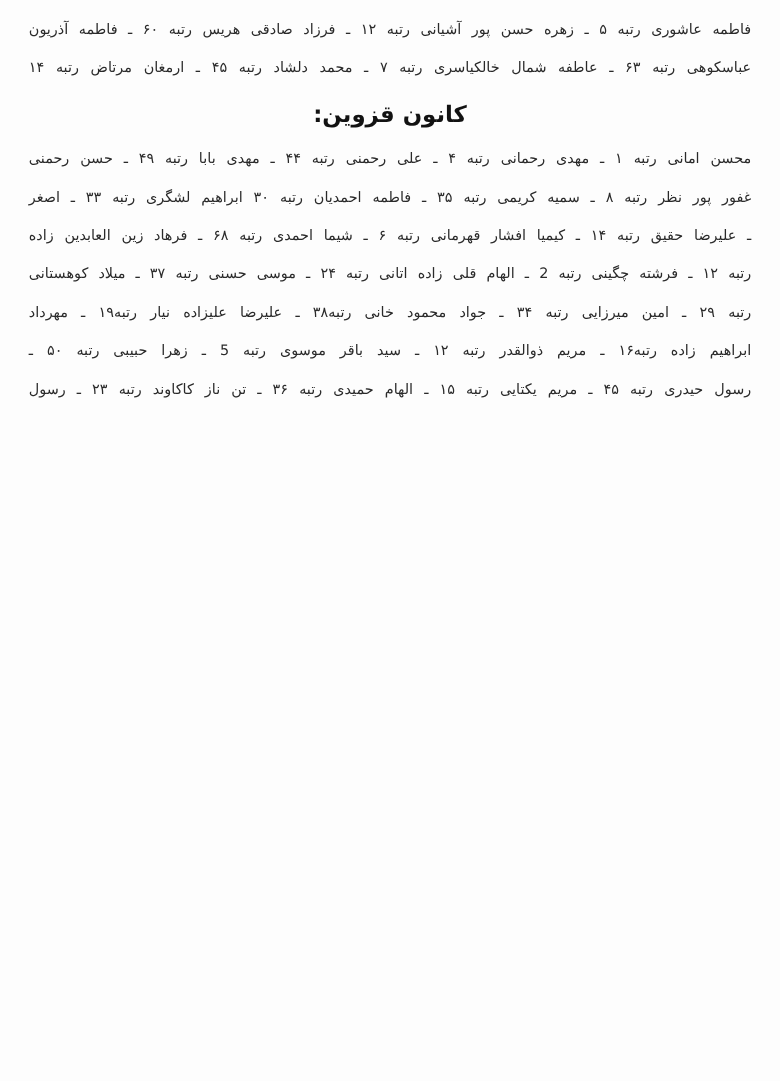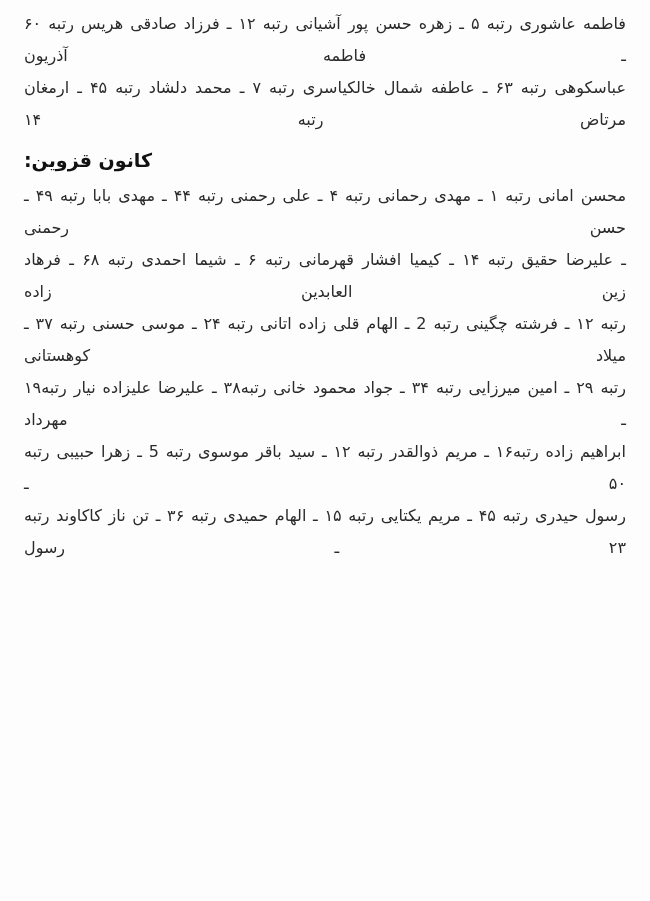--- a/index.html
+++ b/index.html
@@ -13,49 +13,50 @@
     overflow: hidden;
     font-family: "DejaVu Sans", sans-serif;
     color: #2a2a2a;
   }
   .page {
     direction: rtl;
     padding: 8px 24px 0 24px;
   }
   .line {
     margin: 0;
-    font-size: 16px;
+    font-size: 12px;
     line-height: 32px;
     text-align: justify;
     text-align-last: justify;
     word-spacing: 1.5px;
   }
   .heading {
     margin: 9px 0 5px 0;
     font-size: 19px;
     font-weight: bold;
     color: #121212;
     line-height: 30px;
-    text-align: left;
+    text-align: center;
   }
 </style>
 </head>
 <body>
 
 <div class="page">
 
   <section>
     <p class="line">فاطمه عاشوری رتبه ۵ ـ زهره حسن پور آشیانی رتبه ۱۲ ـ فرزاد صادقی هریس رتبه ۶۰ ـ فاطمه آذریون</p>
     <p class="line">عباسکوهی رتبه ۶۳ ـ عاطفه شمال خالکیاسری رتبه ۷ ـ محمد دلشاد رتبه ۴۵ ـ ارمغان مرتاض رتبه ۱۴</p>
   </section>
 
   <h2 class="heading">کانون قزوین:</h2>
 
   <section>
     <p class="line">محسن امانی رتبه ۱ ـ مهدی رحمانی رتبه ۴ ـ علی رحمنی رتبه ۴۴ ـ مهدی بابا رتبه ۴۹ ـ حسن رحمنی</p>
+    <p class="line">غفور پور نظر رتبه ۸ ـ سمیه کریمی رتبه ۳۵ ـ فاطمه احمدیان رتبه ۳۰ ابراهیم لشگری رتبه ۳۳ ـ اصغر</p>
     <p class="line">ـ علیرضا حقیق رتبه ۱۴ ـ کیمیا افشار قهرمانی رتبه ۶ ـ شیما احمدی رتبه ۶۸ ـ فرهاد زین العابدین زاده</p>
     <p class="line">رتبه ۱۲ ـ فرشته چگینی رتبه 2 ـ الهام قلی زاده اتانی رتبه ۲۴ ـ موسی حسنی رتبه ۳۷ ـ میلاد کوهستانی</p>
     <p class="line">رتبه ۲۹ ـ امین میرزایی رتبه ۳۴ ـ جواد محمود خانی رتبه۳۸ ـ علیرضا علیزاده نیار رتبه۱۹ ـ مهرداد</p>
     <p class="line">ابراهیم زاده رتبه۱۶ ـ مریم ذوالقدر رتبه ۱۲ ـ سید باقر موسوی رتبه 5 ـ زهرا حبیبی رتبه ۵۰ ـ</p>
     <p class="line">رسول حیدری رتبه ۴۵ ـ مریم یکتایی رتبه ۱۵ ـ الهام حمیدی رتبه ۳۶ ـ تن ناز کاکاوند رتبه ۲۳ ـ رسول</p>
 
   </section>
 
 </div>
 

